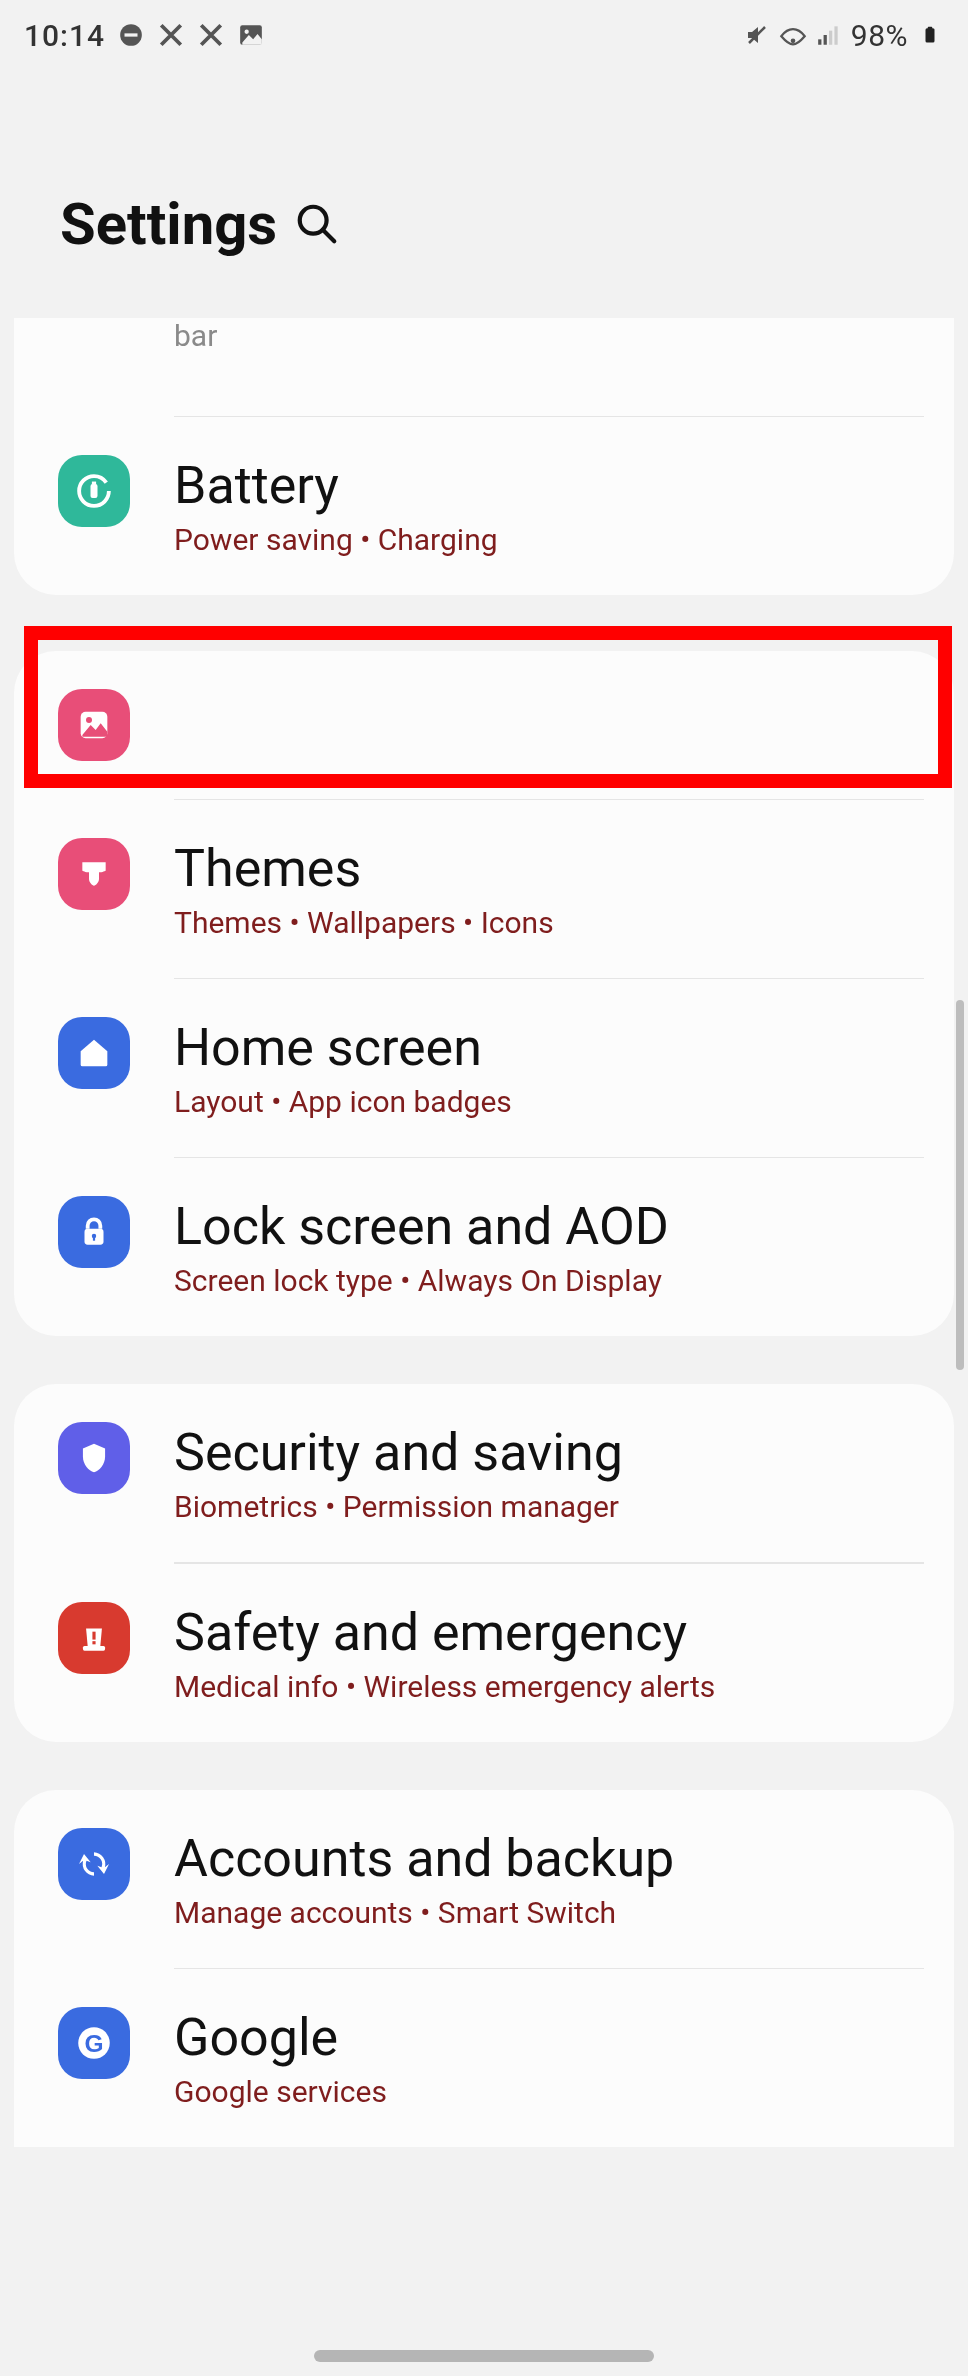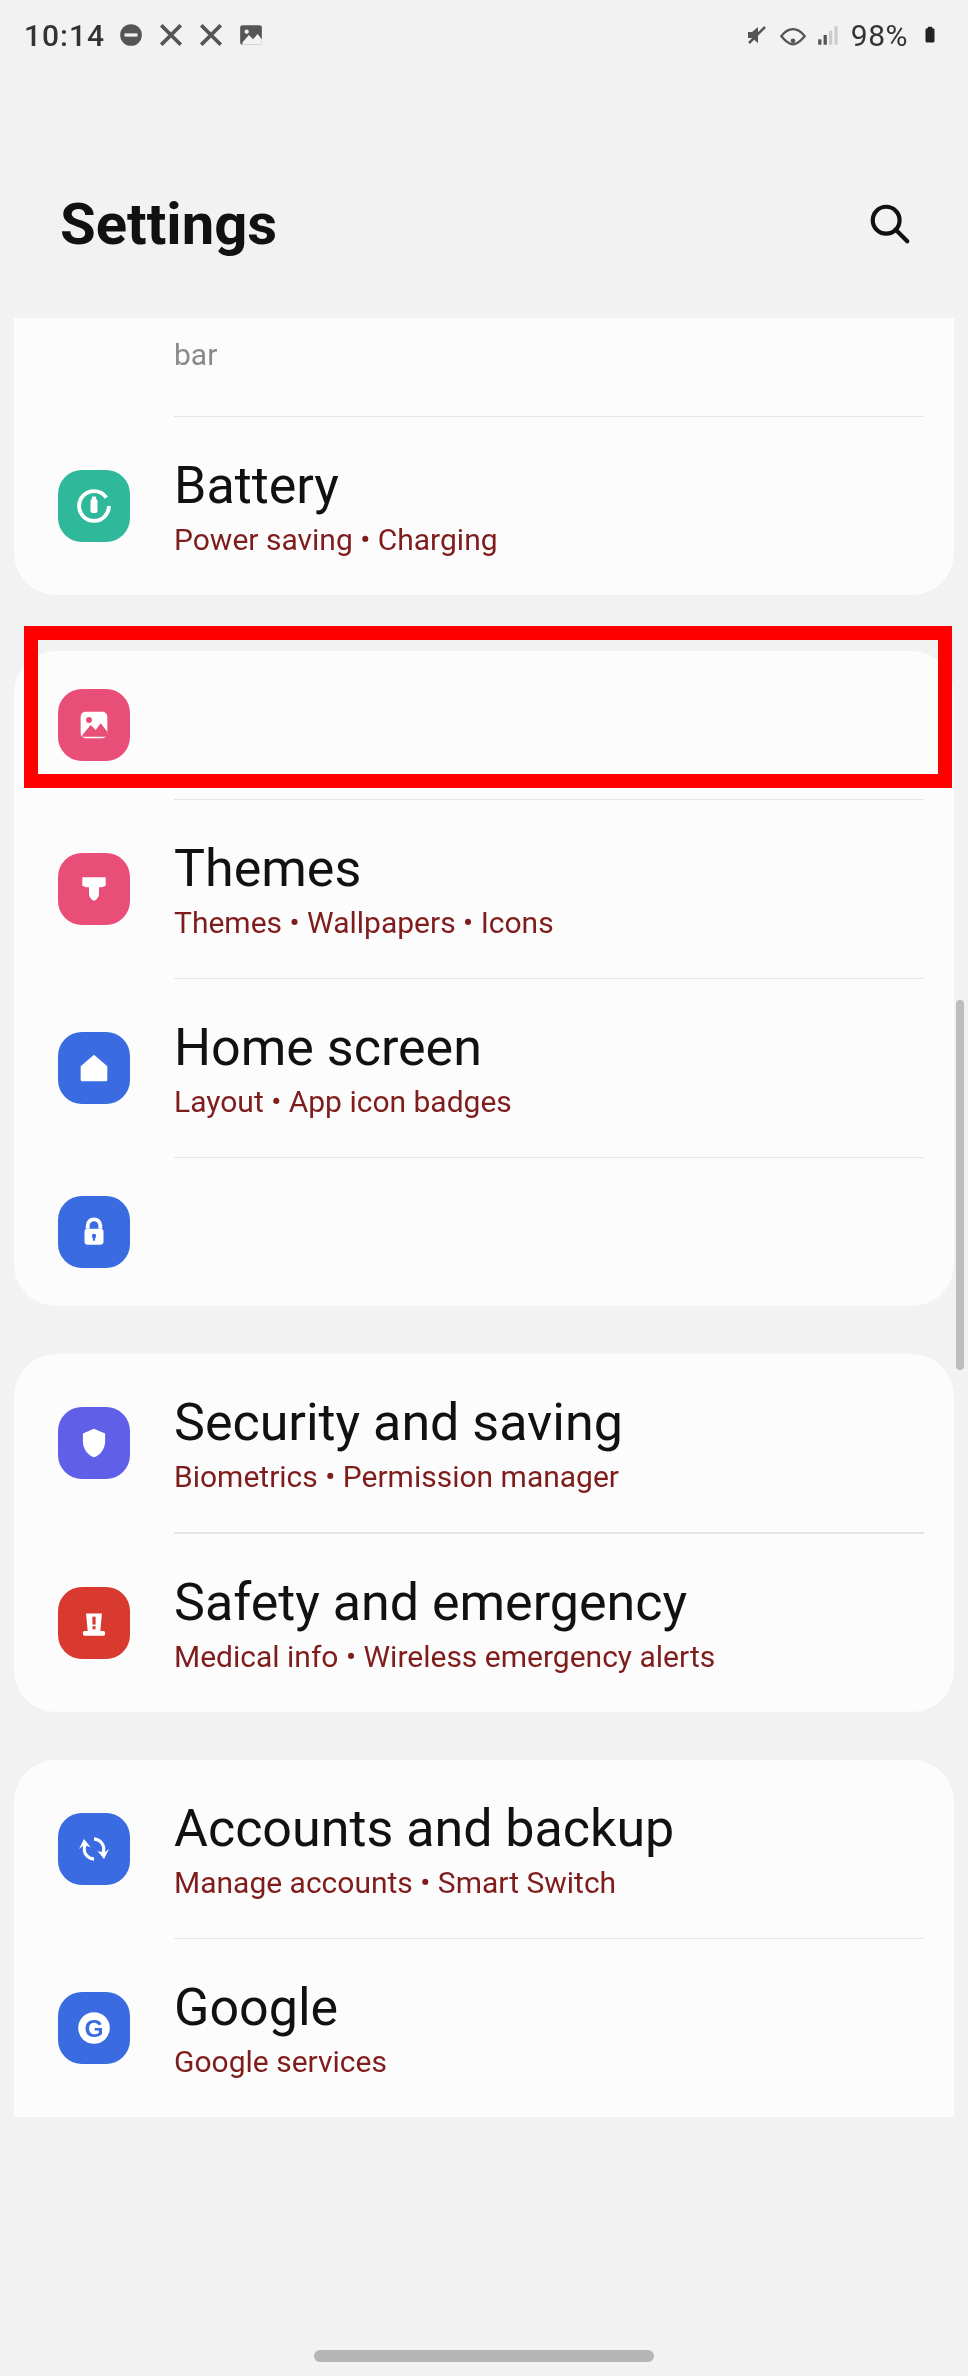--- a/index.html
+++ b/index.html
@@ -18,41 +18,40 @@
     height: 70px;
     padding: 0 24px;
     font-size: 30px;
     color: #333;
   }
   .status-left { display: flex; align-items: center; gap: 12px; }
   .status-right { display: flex; align-items: center; gap: 8px; }
   .status-time { font-weight: 500; letter-spacing: 1px; }
   .page-header {
     display: flex;
-    justify-content: space-between;
     align-items: center;
     padding: 120px 54px 60px 60px;
     gap: 16px;
   }
   .page-title {
     font-size: 58px;
     font-weight: 700;
     color: #111;
   }
   .search-btn { width: 48px; height: 48px; display: flex; align-items: center; justify-content: center; }
   .card {
     background: #fcfcfc;
     border-radius: 42px;
     margin: 0 14px 48px 14px;
     overflow: hidden;
   }
   .card.first { border-top-left-radius: 0; border-top-right-radius: 0; margin-bottom: 56px; }
   .row {
     display: flex;
-    align-items: center;
+    align-items: flex-start;
     padding: 38px 30px 38px 44px;
     position: relative;
   }
   .row-icon {
     width: 72px;
     height: 72px;
     border-radius: 24px;
     flex-shrink: 0;
     margin-right: 44px;
     display: flex;
@@ -253,20 +252,24 @@
   <hr class="divider">
   <div class="row">
     <div class="row-icon ic-blue">
       <svg viewBox="0 0 24 24" width="38" height="38">
           <rect x="6" y="10" width="12" height="10" rx="2" fill="#fff"></rect>
           <path d="M8 10 V8 A4 4 0 0 1 16 8 V10" fill="none" stroke="#fff" stroke-width="2.4"></path>
           <circle cx="12" cy="14.5" r="1.4" fill="#3a6be0"></circle>
           <rect x="11.3" y="14.5" width="1.4" height="3" fill="#3a6be0"></rect>
         </svg>
     </div>
+    <div class="row-text">
+      <div class="row-title">Lock screen and AOD</div>
+      <div class="row-sub">Screen lock type  •  Always On Display</div>
+    </div>
   </div>
 </div>
 
 <div class="card">
   <div class="row">
     <div class="row-icon ic-indigo">
       <svg viewBox="0 0 24 24" width="38" height="38">
           <path d="M12 3 L19 6 V11 C19 16 15.5 20 12 21 C8.5 20 5 16 5 11 V6 Z" fill="#fff"></path>
         </svg>
     </div>

